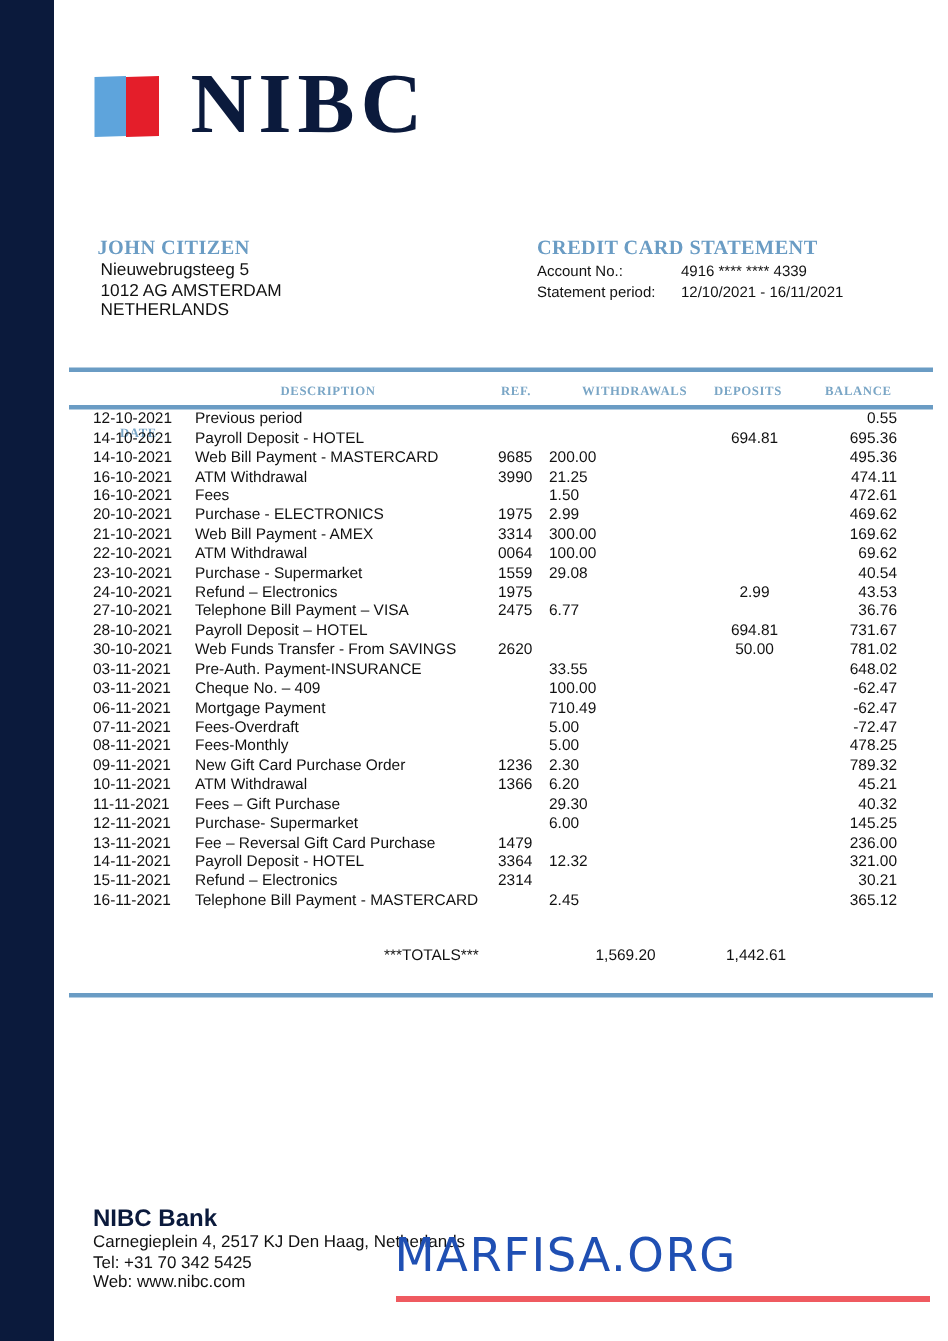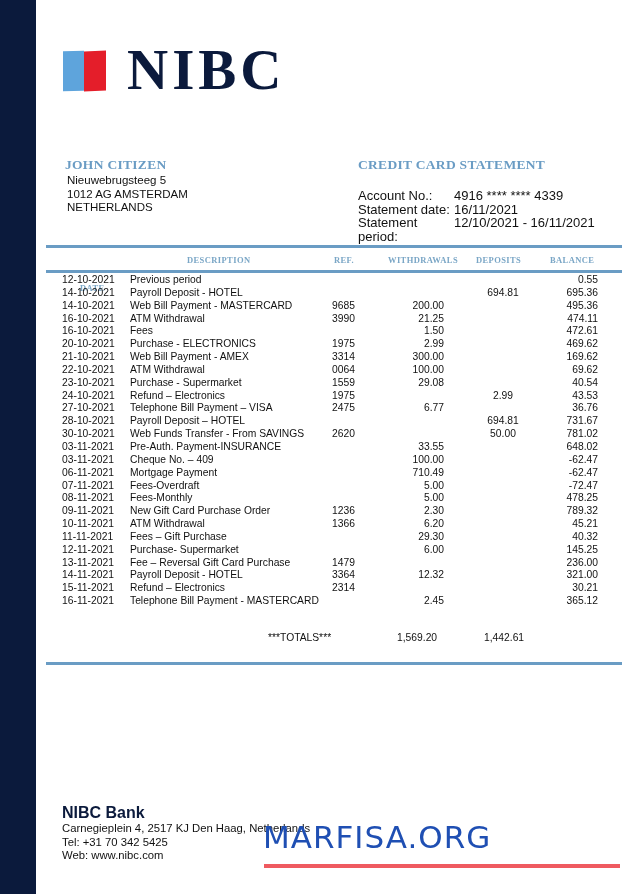--- a/index.html
+++ b/index.html
@@ -9,35 +9,35 @@
   .logo { position: absolute; left: 63px; top: 47px; height: 46px; display: flex; align-items: center; justify-content: center; }
   .logo-mark { position: relative; width: 44px; height: 42px; margin-right: 20px; }
   .logo-mark .blue { position: absolute; left: 0; top: 2px; width: 21px; height: 40px; background: #5ea4dc; transform: skewY(-2deg); }
   .logo-mark .red { position: absolute; left: 21px; top: 2px; width: 22px; height: 40px; background: #e41e2a; transform: skewY(-2deg); }
   .logo-text { font-family: "Liberation Serif", serif; font-size: 57px; font-weight: bold; color: #0b1a3c; letter-spacing: 4px; line-height: 46px; }
 
   .section-title { font-family: "Liberation Serif", serif; font-weight: bold; font-size: 13.5px; color: #6a9cc4; letter-spacing: 0.3px; }
   .customer { position: absolute; left: 65px; top: 157px; }
   .customer .addr { margin-top: 1px; font-size: 11.5px; line-height: 13.5px; color: #111; padding-left: 2px; }
   .statement { position: absolute; left: 358px; top: 157px; }
-  .statement .info { margin-top: 16px; font-size: 13px; line-height: 13.5px; }
+  .statement .info { margin-top: 2px; font-size: 10px; line-height: 13.5px; }
   .statement .row { display: flex; }
   .statement .row .k { width: 96px; }
 
   .rule { position: absolute; left: 46px; width: 576px; height: 3px; background: #6a9cc4; }
   .table-head { position: absolute; left: 46px; top: 255px; width: 576px; height: 14px; font-family: "Liberation Serif", serif; font-size: 8.5px; font-weight: bold; color: #7aa6c6; letter-spacing: 0.4px; }
   .table-head span { position: absolute; top: 0; }
 
   .tx { position: absolute; left: 46px; top: 274px; width: 576px; font-size: 10.3px; line-height: 12.85px; color: #111; }
   .tx .r { position: relative; height: 12.85px; }
   .tx .r span { position: absolute; top: 0; white-space: nowrap; }
   .c-date { left: 16px; }
   .c-desc { left: 84px; }
   .c-ref { left: 286px; }
-  .c-wd { left: 320px; width: 78px; text-align: right; }
+  .c-wd { left: 320px; width: 78px; text-align: left; }
   .c-dep { left: 420px; width: 74px; text-align: center; }
   .c-bal { left: 496px; width: 56px; text-align: right; }
 
   .totals { position: absolute; left: 46px; top: 632px; width: 576px; font-size: 10.3px; height: 13px; }
   .totals span { position: absolute; top: 0; }
 
   .footer { position: absolute; left: 62px; top: 804px; }
   .footer .bank { font-size: 16px; font-weight: bold; color: #0b1a3c; line-height: 18px; }
   .footer .lines { font-size: 11.3px; line-height: 13.5px; color: #111; }
 
@@ -65,24 +65,20 @@
     <div>NETHERLANDS</div>
   </div>
 </div>
 
 <div class="statement">
   <div class="section-title">CREDIT CARD STATEMENT</div>
   <div class="info">
     <div class="row">
       <span class="k">Account No.:</span>
       <span>4916 **** **** 4339</span>
-    </div>
-    <div class="row">
-      <span class="k">Statement date:</span>
-      <span>16/11/2021</span>
     </div>
     <div class="row">
       <span class="k">Statement period:</span>
       <span>12/10/2021 - 16/11/2021</span>
     </div>
   </div>
 </div>
 
 <div class="rule" style="top:245px;"></div>
 <div class="table-head">
@@ -300,21 +296,21 @@
       <span class="c-date">16-11-2021</span>
       <span class="c-desc">Telephone Bill Payment - MASTERCARD</span>
       <span class="c-ref"></span>
       <span class="c-wd">2.45</span>
       <span class="c-dep"></span>
       <span class="c-bal">365.12</span>
     </div>
   </div>
 
 <div class="totals">
-  <span style="left:210px;margin-left:12px;">***TOTALS***</span>
+  <span style="left:210px;">***TOTALS***</span>
   <span style="left:351px;">1,569.20</span>
   <span style="left:438px;">1,442.61</span>
 </div>
 <div class="rule" style="top:662px;"></div>
 
 <div class="footer">
   <div class="bank">NIBC Bank</div>
   <div class="lines">
     <div>Carnegieplein 4, 2517 KJ Den Haag, Netherlands</div>
     <div>Tel: +31 70 342 5425</div>

